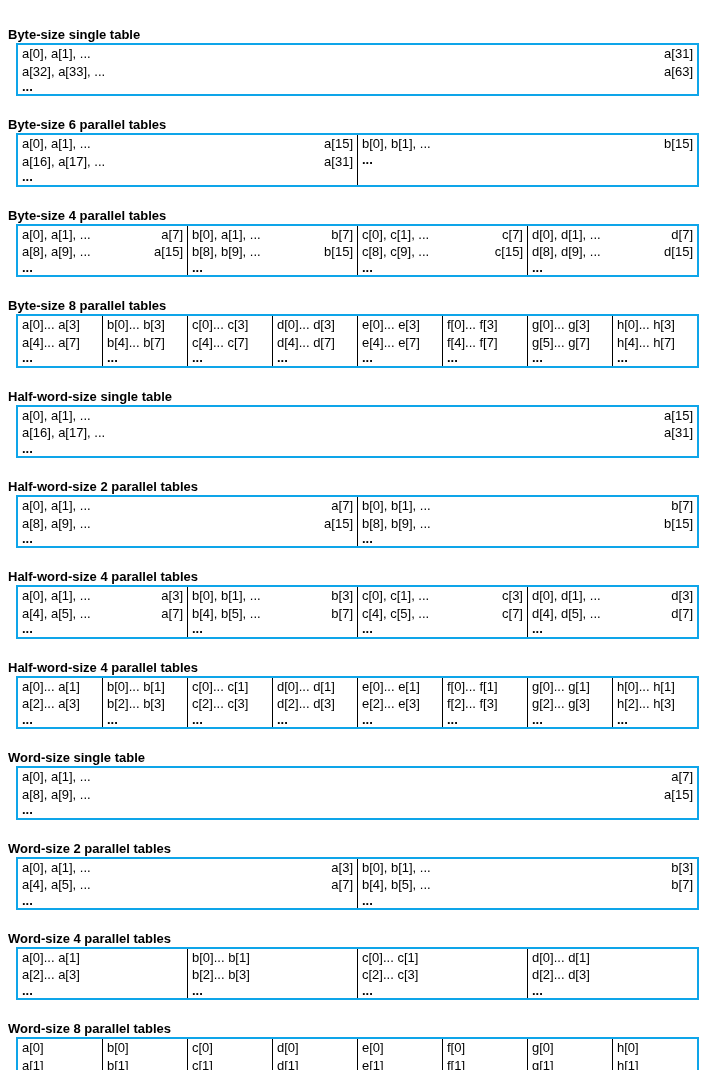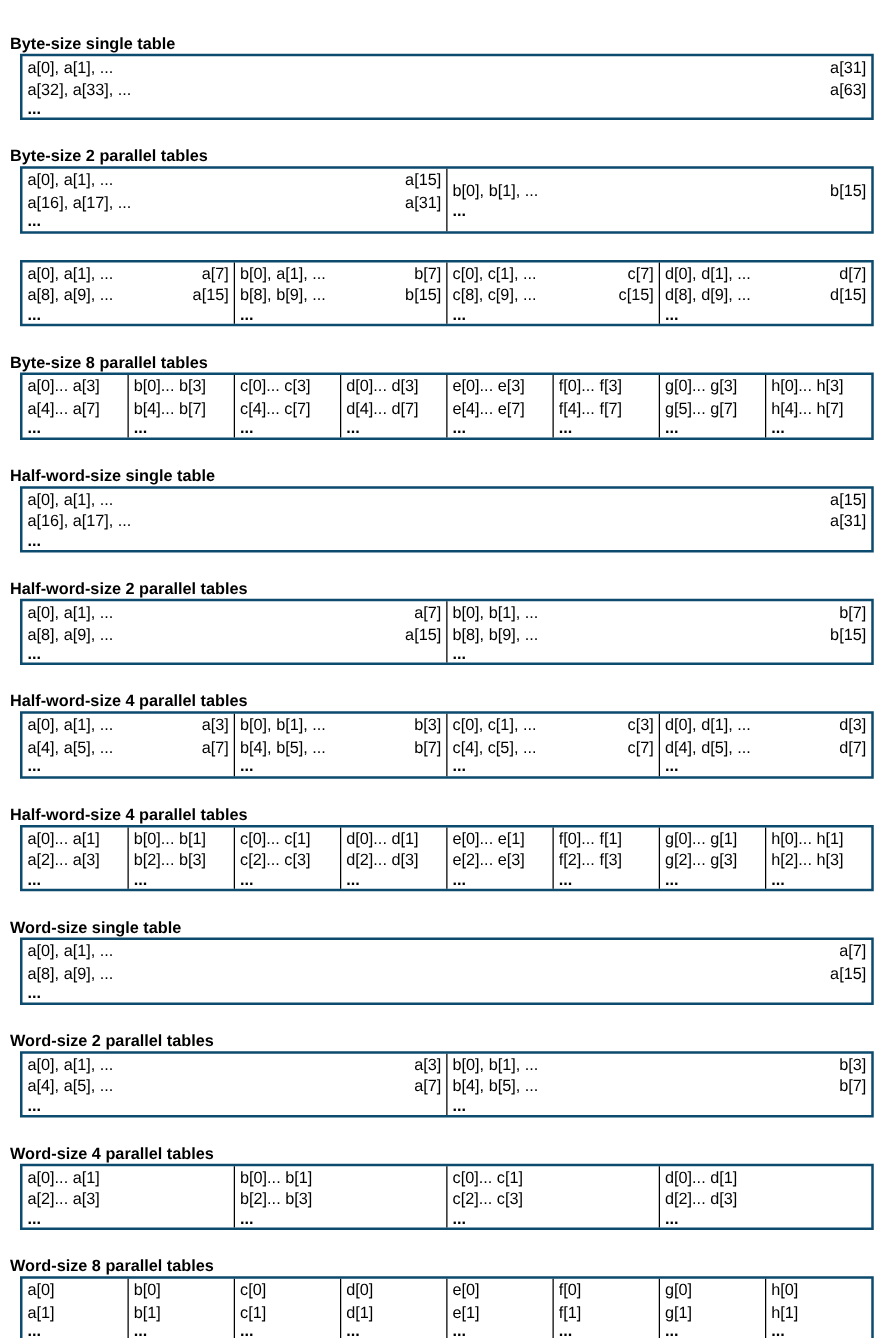--- a/index.html
+++ b/index.html
@@ -16,26 +16,25 @@
     margin-bottom: 4px;
     margin-top: 21px;
   }
   .section-title {
     font-weight: bold;
     font-size: 13px;
     margin-bottom: 1px;
     margin-left: 2px;
   }
   .table-wrap {
-    border: 2px solid #0c4a6e;
+    border: 2px solid #0ea5e9;
     margin-left: 10px;
     margin-right: 2px;
     display: flex;
     flex-direction: row;
-    align-items: center;
   }
   .col {
     flex: 1 1 0;
     border-right: 1px solid #000;
     display: flex;
     flex-direction: column;
   }
   .col:last-child {
     border-right: none;
   }
@@ -69,21 +68,21 @@
           </div>
           <div class="cell-row">
             <span class="left-txt">a[32], a[33], ...</span>
             <span class="right-txt">a[63]</span>
           </div>
           <div class="dots-row">...</div>
         </div>
       </div>
     </div>
     <div class="section">
-      <div class="section-title">Byte-size 2 parallel tables</div>
+      <div class="section-title">Byte-size 6 parallel tables</div>
       <div class="table-wrap">
         <div class="col">
           <div class="cell-row">
             <span class="left-txt">a[0], a[1], ...</span>
             <span class="right-txt">a[15]</span>
           </div>
           <div class="cell-row">
             <span class="left-txt">a[16], a[17], ...</span>
             <span class="right-txt">a[31]</span>
           </div>
@@ -92,20 +91,21 @@
         <div class="col">
           <div class="cell-row">
             <span class="left-txt">b[0], b[1], ...</span>
             <span class="right-txt">b[15]</span>
           </div>
           <div class="dots-row">...</div>
         </div>
       </div>
     </div>
     <div class="section">
+      <div class="section-title">Byte-size 4 parallel tables</div>
       <div class="table-wrap">
         <div class="col">
           <div class="cell-row">
             <span class="left-txt">a[0], a[1], ...</span>
             <span class="right-txt">a[7]</span>
           </div>
           <div class="cell-row">
             <span class="left-txt">a[8], a[9], ...</span>
             <span class="right-txt">a[15]</span>
           </div>

